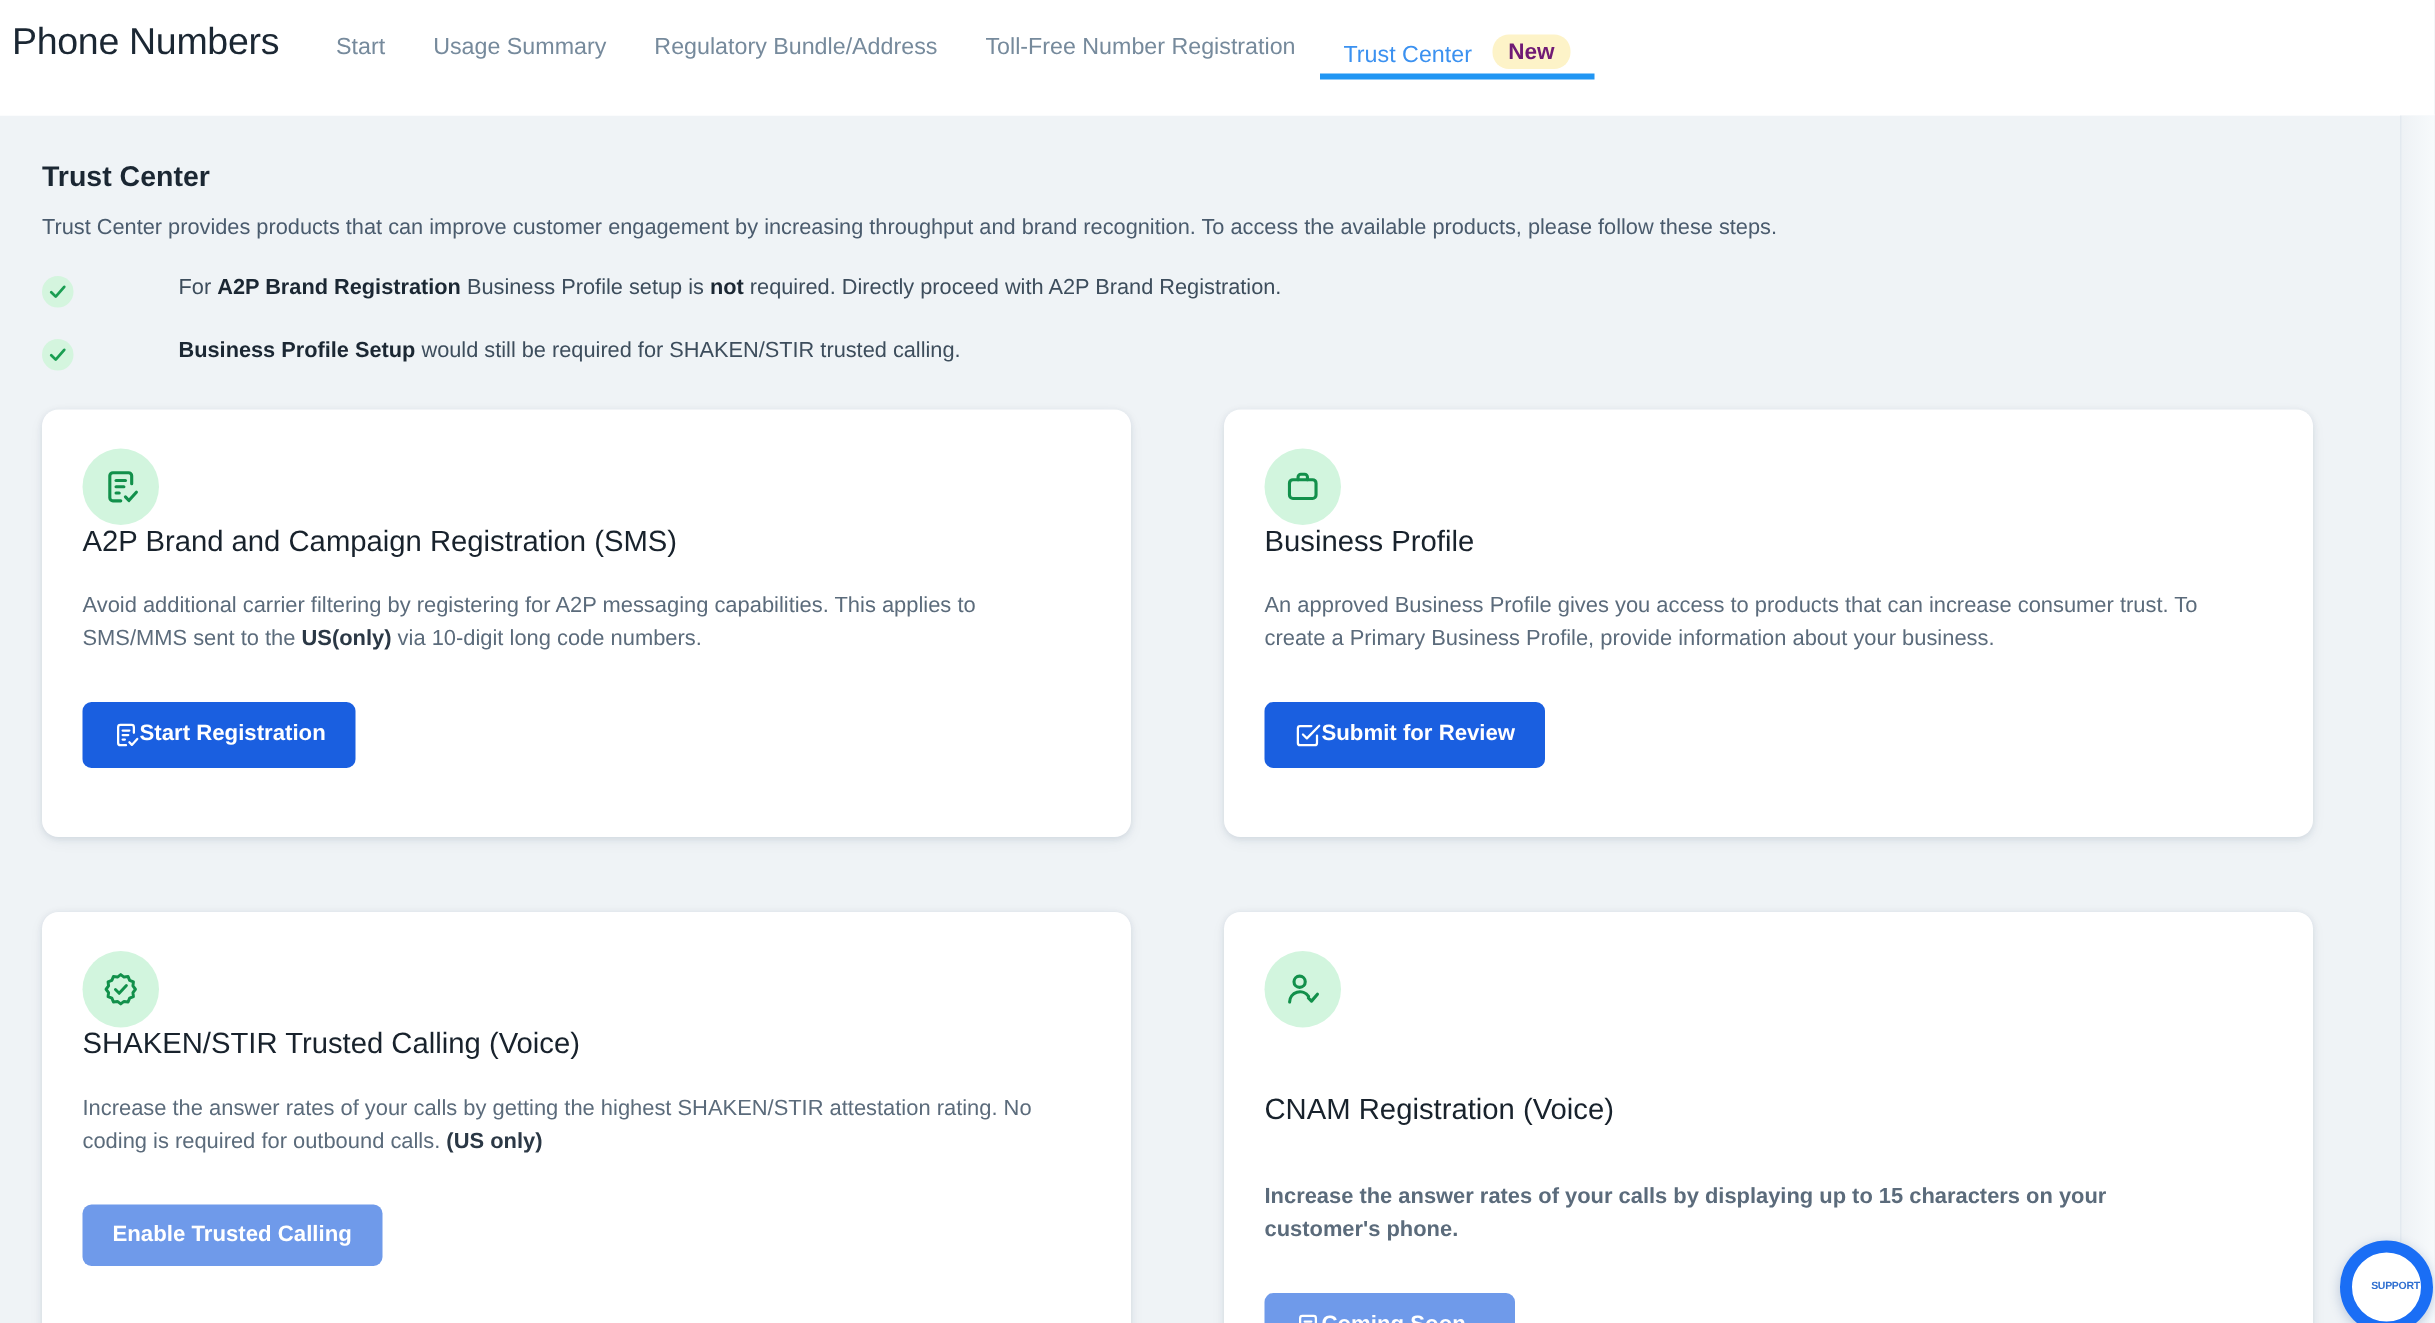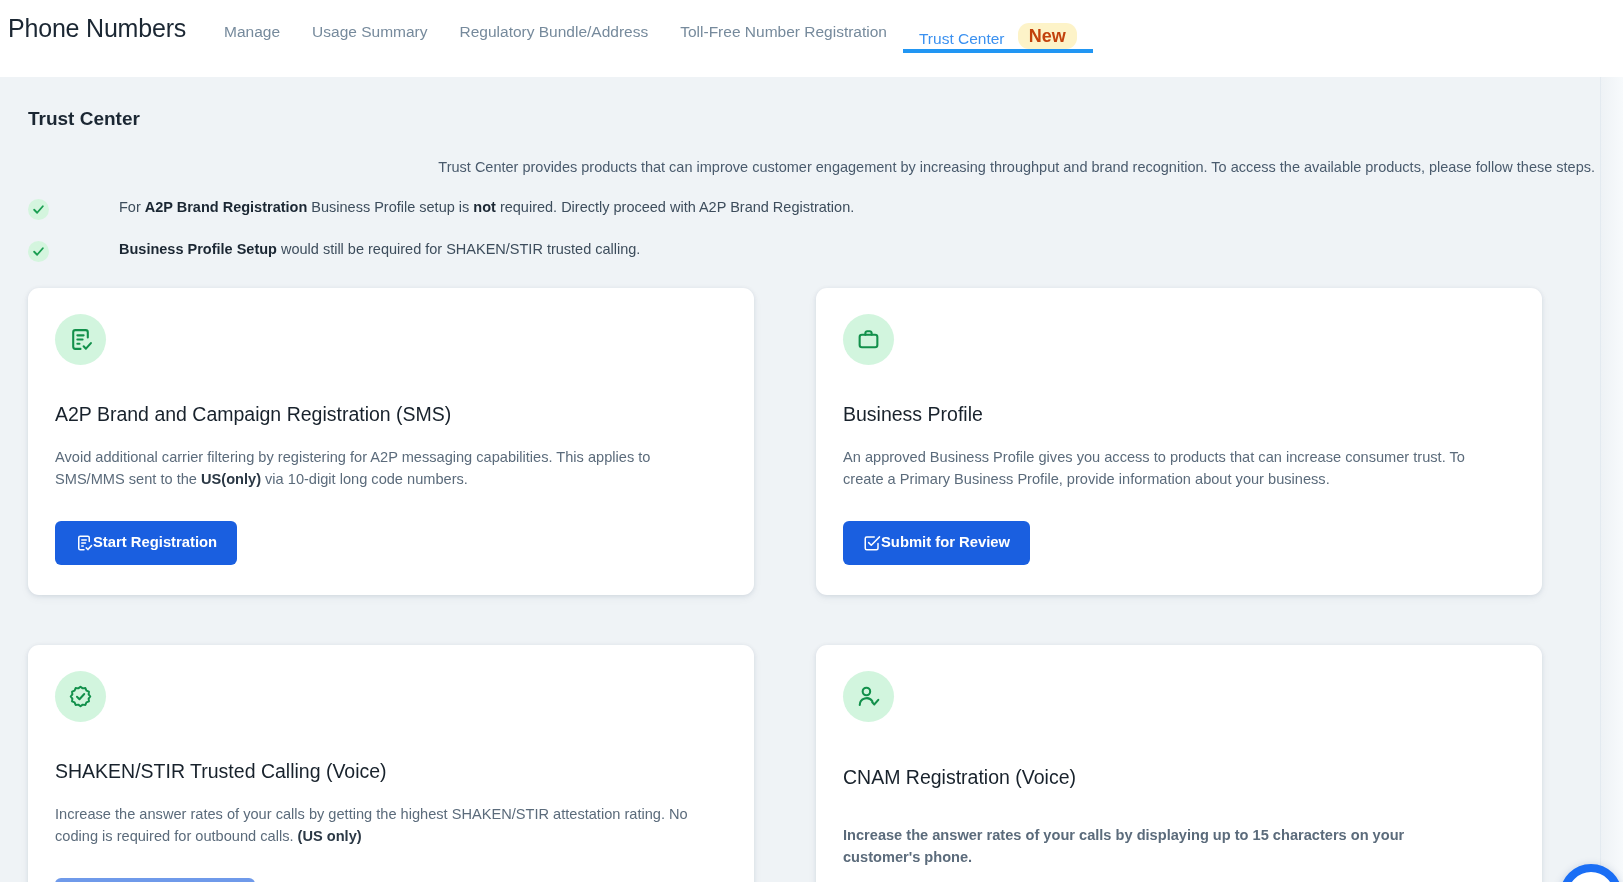--- a/index.html
+++ b/index.html
@@ -56,22 +56,22 @@
     position: absolute;
     left: 0;
     right: 0;
     bottom: 10px;
     height: 4px;
     background: #2196f3;
   }
   .badge-new {
     display: inline-block;
     background: #fdf3c8;
-    color: #c2410c;
-    font-size: 18px;
+    color: #701a75;
+    font-size: 15px;
     font-weight: 700;
     border-radius: 11px;
     padding: 4px 11px 4px 11px;
     margin-left: 9px;
     vertical-align: 2px;
     line-height: 1;
   }
 
   
   .page {
@@ -82,23 +82,22 @@
 
   .page-title {
     font-size: 19px;
     font-weight: 700;
     color: #1b2733;
     line-height: 1.2;
   }
   .page-desc {
     font-size: 14.5px;
     color: #4a5b6d;
-    margin-top: 27px;
+    margin-top: 12px;
     line-height: 1.3;
-    text-align: right;
   }
 
   .steps { margin-top: 21px; }
   .step {
     display: flex;
     align-items: flex-start;
     margin-bottom: 20px;
   }
   .step-check {
     width: 21px;
@@ -141,21 +140,20 @@
     border-radius: 50%;
     background: #d2f5de;
     display: flex;
     align-items: center;
     justify-content: center;
   }
   .card-title {
     font-size: 19.5px;
     font-weight: 400;
     color: #18222c;
-    margin-top: 38px;
     line-height: 1.2;
   }
   .card-desc {
     font-size: 14.6px;
     color: #5b6b7b;
     line-height: 1.5;
     margin-top: 21px;
     max-width: 640px;
   }
   .card-desc b { color: #2b3845; font-weight: 700; }
@@ -221,21 +219,21 @@
   }
 </style>
 </head>
 <body>
 
 <div class="topbar">
   <div class="brand">Phone Numbers</div>
   <div class="nav">
 
     <div class="nav-item">
-      <span>Manage</span>
+      <span>Start</span>
     </div>
 
     <div class="nav-item">
       <span>Usage Summary</span>
     </div>
 
     <div class="nav-item">
       <span>Regulatory Bundle/Address</span>
     </div>
 

